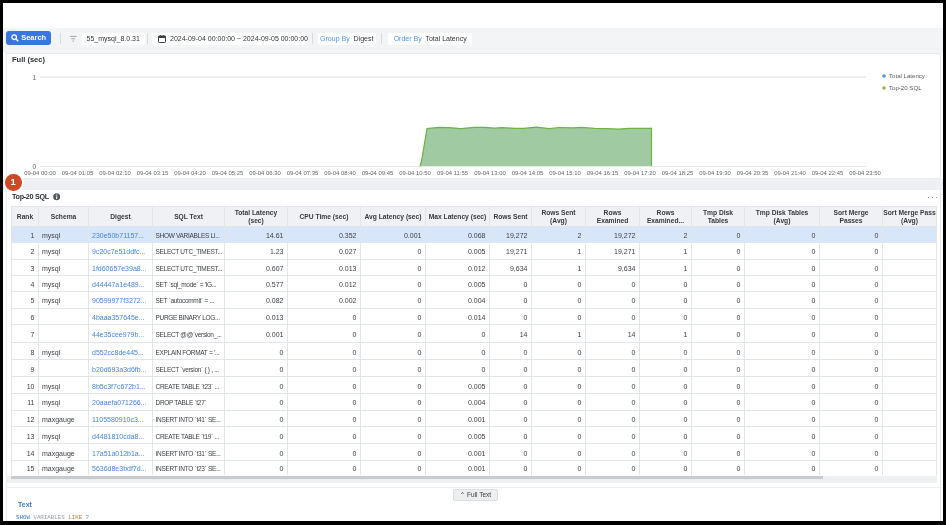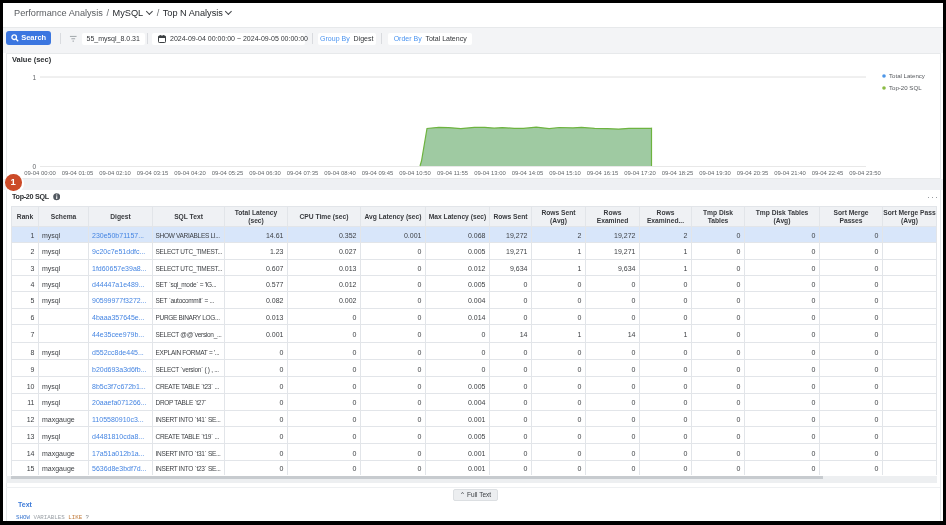--- a/index.html
+++ b/index.html
@@ -60,23 +60,20 @@
 #hscroll { left:3px; top:473.3px; width:931px; height:7px; background:#edeff1; }
 #hthumb { position:absolute; left:4.5px; top:0px; width:812px; height:3.2px; background:#c7cbcf; }
 #divider { left:3px; top:483.6px; width:934px; height:1.6px; background:#eef0f2; }
 #fulltext { left:450px; top:486.3px; width:45px; height:11.5px; background:#eceef0; border:1px solid #dcdfe2; border-radius:2px; font-size:6.5px; color:#3a3d41; text-align:center; line-height:10px; }
 #textlbl { left:15px; top:497.5px; font-size:7px; font-weight:700; color:#3d7bd9; }
 #sqlline { left:13px; top:510.5px; font-family:"Liberation Mono", monospace; font-size:5.8px; white-space:pre; }
 </style>
 </head>
 <body>
 <div id="page">
-  <div class="abs" id="crumb">
-    <div class="t">Performance Analysis <span class="sl">/</span> <b>MySQL<span class="caret"></span></b> <span class="sl">/</span> <b>Top N Analysis<span class="caret"></span></b></div>
-  </div>
 
   <div class="abs" id="toolbar">
     <div id="btnSearch"><svg style="position:relative; top:1.5px; margin-right:2.5px;" width="8" height="8" viewBox="0 0 8 8">
           <circle cx="3.2" cy="3.2" r="2.3" fill="none" stroke="#fff" stroke-width="1.3"></circle>
           <line x1="5" y1="5" x2="7.2" y2="7.2" stroke="#fff" stroke-width="1.3"></line>
         </svg>Search</div>
     <div class="vdiv" style="left:56.5px;"></div>
     <svg class="abs" style="left:65.5px; top:6.5px;" width="8.5" height="8.5" viewBox="0 0 9 9">
         <path d="M1 1.5h7M2.5 4h4M3.7 6.5h1.6" stroke="#9aa0a6" stroke-width="1" fill="none"></path>
       </svg>
@@ -90,21 +87,21 @@
           <rect x="5.2" y="0" width="1" height="2" fill="#3c4043"></rect>
         </svg>
     </div>
     <div class="vdiv" style="left:308.7px;"></div>
     <div class="tb" style="left:315px; width:57.5px; text-align:center;"><span style="color:#4b94f0;">Group By</span>&nbsp; Digest</div>
     <div class="vdiv" style="left:378.4px;"></div>
     <div class="tb" style="left:385.4px; width:83.5px; text-align:center;"><span style="color:#4b94f0;">Order By</span>&nbsp; Total Latency</div>
   </div>
 
   <div class="abs" id="chartPanel"></div>
-  <div class="abs" style="left:9px; top:52px; font-size:7.5px; font-weight:700; color:#2d3033;">Value (sec)</div>
+  <div class="abs" style="left:9px; top:52px; font-size:7.5px; font-weight:700; color:#2d3033;">Full (sec)</div>
 
   <div class="abs" id="chart" style="left:-3px; top:-3px;">
       <svg class="abs" style="left:0;top:0;" width="946" height="525" viewBox="0 0 946 525">
         <line x1="40" y1="77" x2="866" y2="77" stroke="#e0e0e0" stroke-width="1"></line>
         <line x1="40" y1="166.5" x2="866" y2="166.5" stroke="#e8e8e8" stroke-width="1"></line>
         <polygon points="420,166 420.0,166.0 421.5,161.0 427.0,128.5 438.8,127.3 448.5,127.6 460.9,128.6 474.3,127.4 484.8,127.3 494.1,128.2 502.3,127.6 514.2,128.3 523.5,128.4 536.3,127.2 549.2,128.6 559.2,127.5 573.0,127.9 581.5,127.4 594.6,128.4 607.4,128.7 618.7,129.1 628.9,128.3 641.9,128.4 651.0,128.4 651.5,128.3 651.5,166" fill="#9cc89f" fill-opacity="0.97"></polygon>
         <polyline points="420.0,166.0 421.5,161.0 427.0,128.5 438.8,127.3 448.5,127.6 460.9,128.6 474.3,127.4 484.8,127.3 494.1,128.2 502.3,127.6 514.2,128.3 523.5,128.4 536.3,127.2 549.2,128.6 559.2,127.5 573.0,127.9 581.5,127.4 594.6,128.4 607.4,128.7 618.7,129.1 628.9,128.3 641.9,128.4 651.0,128.4 651.5,128.3 651.5,166" fill="none" stroke="#6db33f" stroke-width="1.2"></polyline>
         <text x="36" y="79.5" font-size="6.5" fill="#606468" text-anchor="end">1</text>
         <text x="36" y="168.5" font-size="6.5" fill="#606468" text-anchor="end">0</text>
         <text x="40.0" y="174.5" font-size="5.9" fill="#63676b" text-anchor="middle">09-04 00:00</text>

